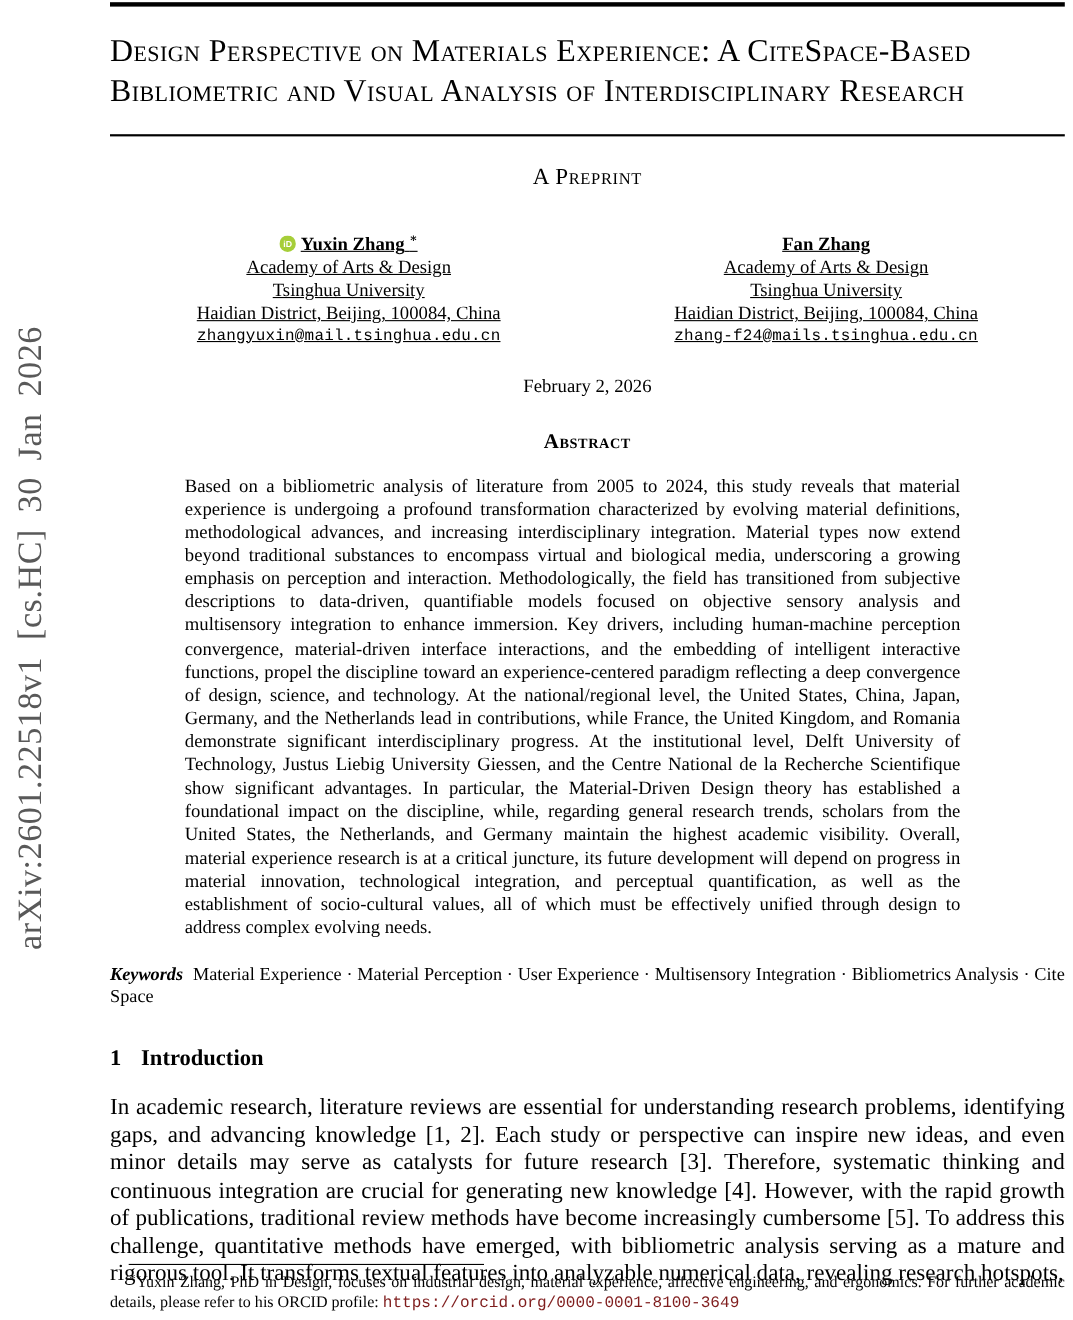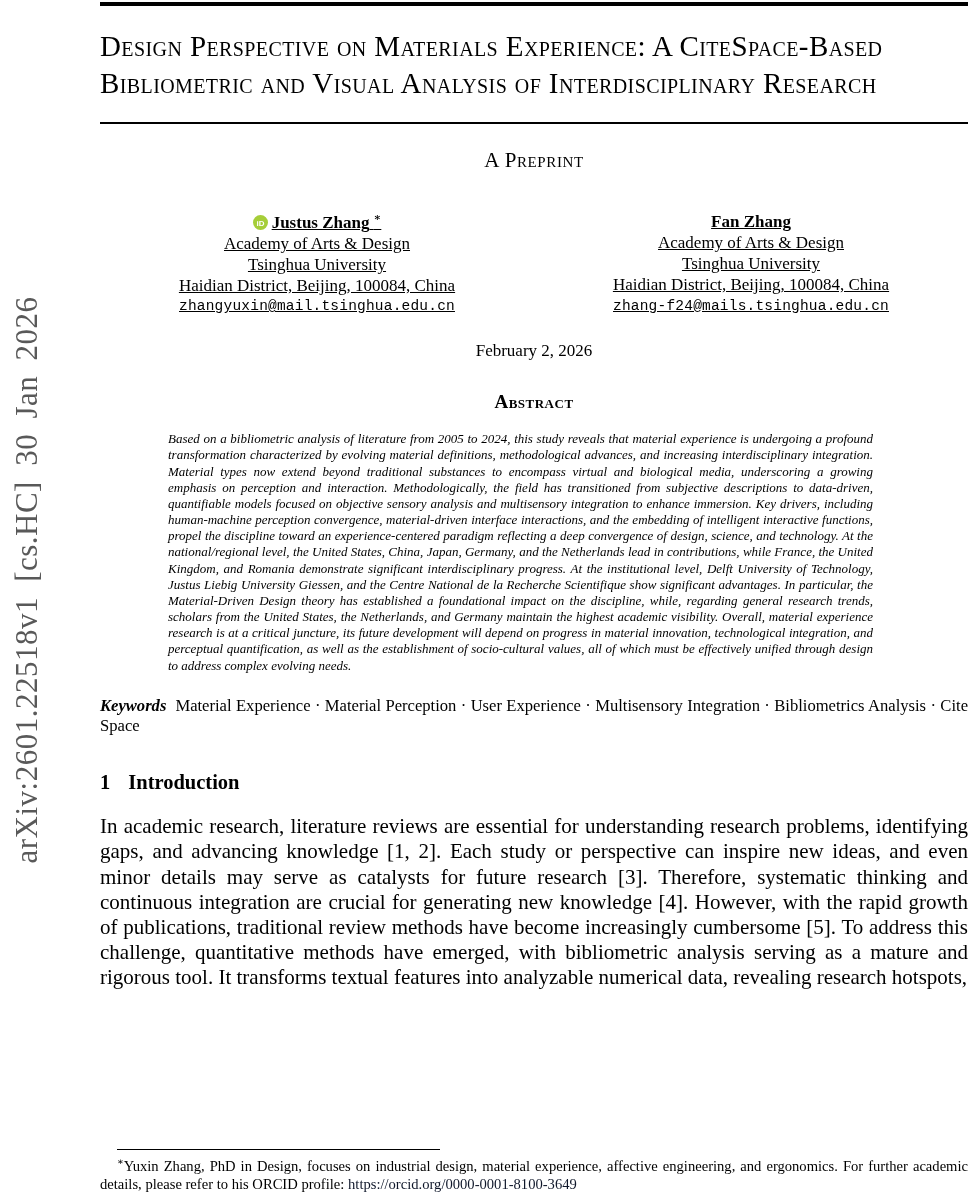--- a/index.html
+++ b/index.html
@@ -57,23 +57,22 @@
     margin-top: 30px;
     text-align: center;
     font-variant: small-caps;
     font-weight: bold;
     font-size: 19px;
     letter-spacing: 0.5px;
   }
   .abstract-body {
     margin: 18px 95px 0 68px;
     text-align: justify;
-    font-size: 13px;
+    font-size: 17px;
     line-height: 1.245;
-    font-style: italic;
   }
   .keywords {
     margin-top: 22px;
     text-align: justify;
     font-size: 16.6px;
     line-height: 1.25;
   }
   .keywords .kw-label { font-weight: bold; font-style: italic; margin-right: 9px; }
   .section-head { margin-top: 34px; font-size: 20.5px; font-weight: bold; }
   .section-head .sec-num { margin-right: 18px; }
@@ -93,21 +92,21 @@
     text-align: justify;
   }
   .footnote-rule {
     border: none;
     border-top: 1.5px solid #000;
     width: 323px;
     margin: 0 0 6px 17px;
   }
   .footnote p { margin: 0; text-indent: 17px; }
   .footnote sup { font-size: 10px; }
-  .fn-url { color: #0f172a; text-decoration: none; }
+  .fn-url { color: #7f1d1d; text-decoration: none; font-family: Liberation Mono, monospace; }
   .arxiv-stamp {
     position: absolute;
     top: 580px;
     left: 27px;
     transform: translate(-50%, -50%) rotate(-90deg);
     white-space: nowrap;
     font-size: 31px;
     color: #595959;
     letter-spacing: 0.5px;
     word-spacing: 7px;
@@ -130,21 +129,21 @@
 
     <div class="preprint">A Preprint</div>
 
     <div class="authors">
 
       <div class="author">
         <div class="name-line">
           <span class="orcid"><svg width="15" height="15" viewBox="0 0 16 16">
                 <circle cx="8" cy="8" r="8" fill="#A6CE39"></circle>
                 <text x="8" y="11.3" text-anchor="middle" font-size="8.5" fill="#ffffff" font-family="sans-serif" font-weight="bold">iD</text>
-              </svg></span><span>Justus Zhang</span> <sup>∗</sup>
+              </svg></span><span>Yuxin Zhang</span> <sup>∗</sup>
         </div>
         <div>Academy of Arts &amp; Design</div>
         <div>Tsinghua University</div>
         <div>Haidian District, Beijing, 100084, China</div>
         <div class="email">zhangyuxin@mail.tsinghua.edu.cn</div>
       </div>
 
       <div class="author">
         <div class="name-line">
           <span>Fan Zhang</span>

